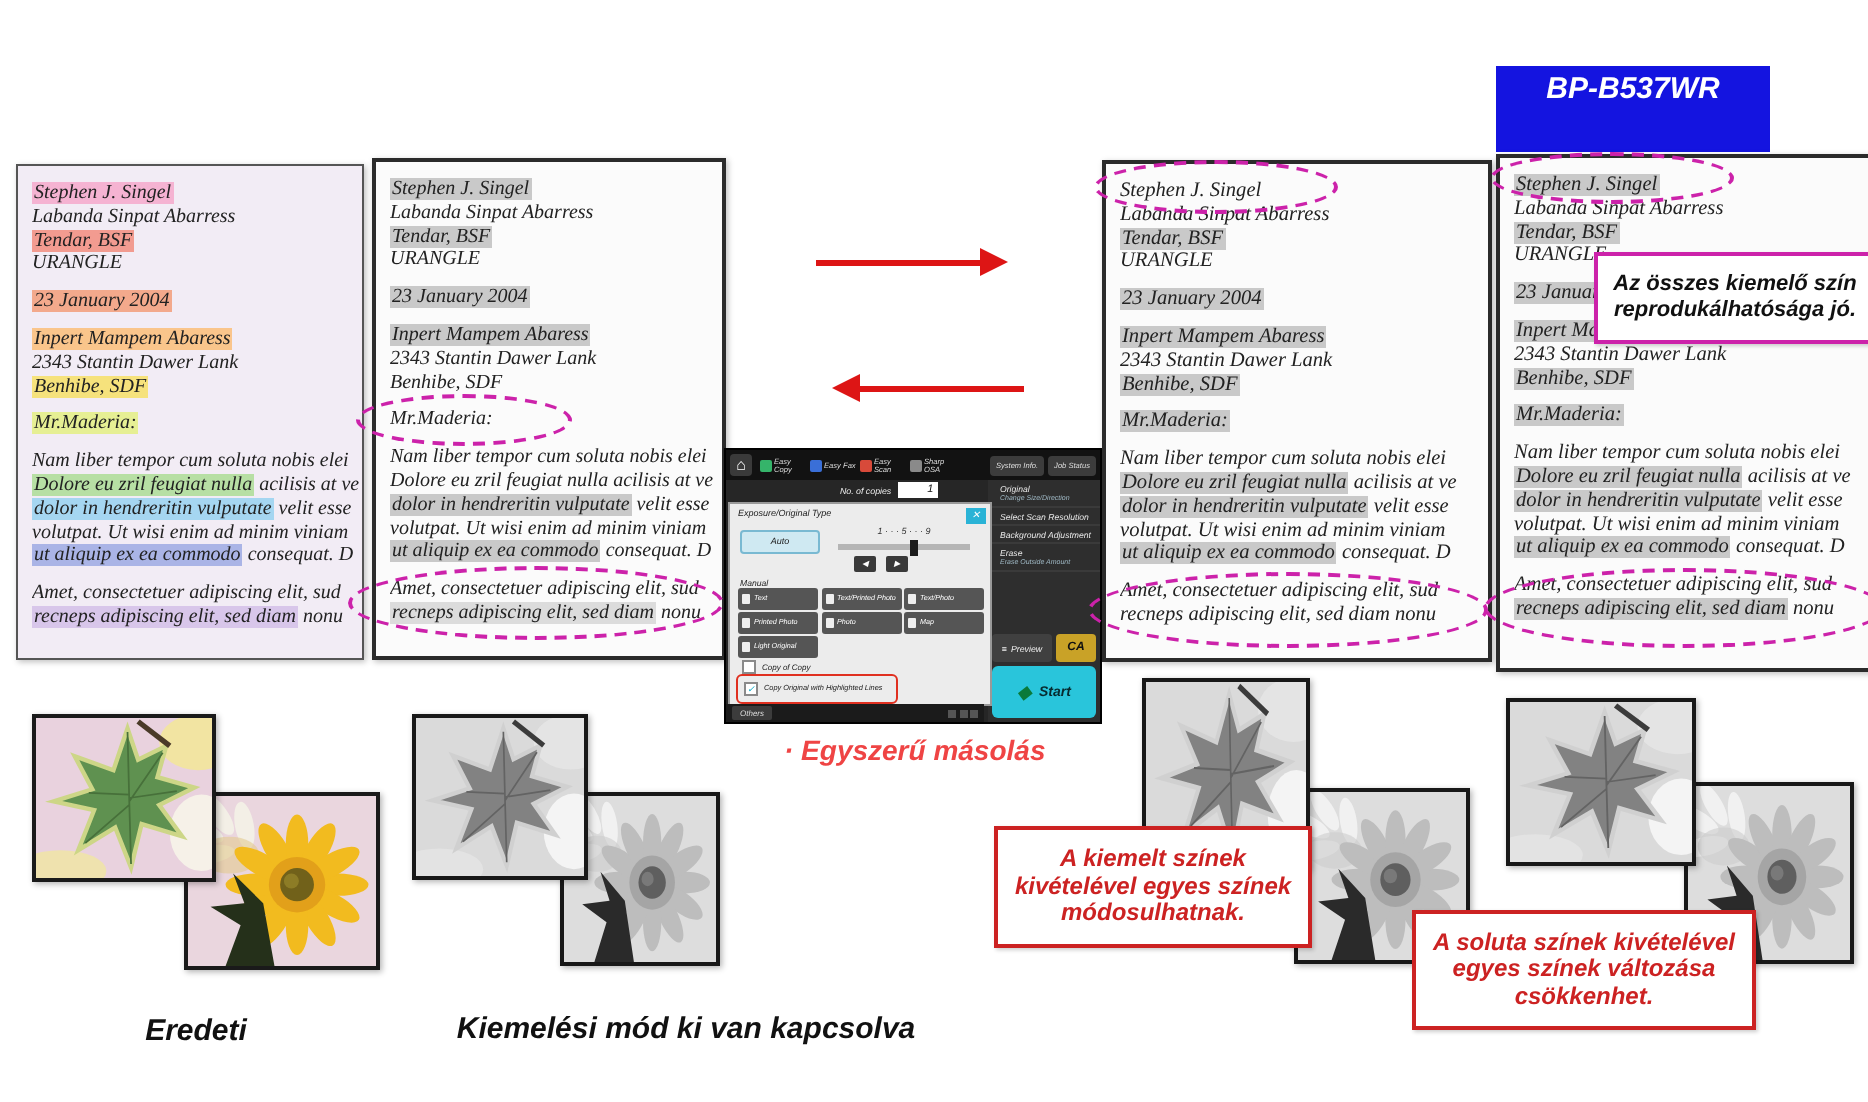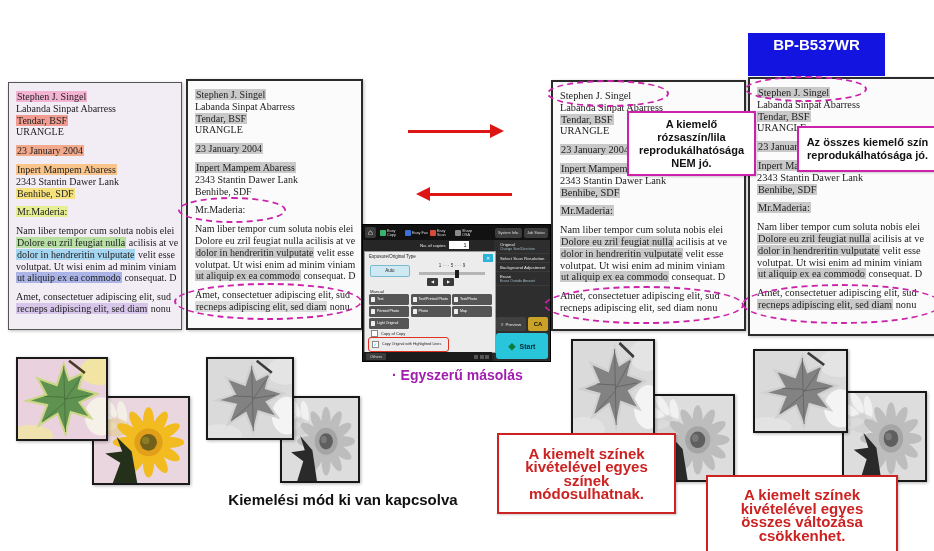--- a/index.html
+++ b/index.html
@@ -1,17 +1,17 @@
 <!DOCTYPE html>
 <html><head>
 <meta charset="utf-8">
 <style>
   html,body{margin:0;padding:0;background:#ffffff;}
   #stage{position:relative;width:934px;height:551px;background:#ffffff;overflow:hidden;
-         font-family:"Liberation Sans",sans-serif;}
+         font-family:"Liberation Sans",sans-serif;font-style:italic;}
   .abs{position:absolute;}
 
   
   .badge{background:#1414e0;color:#fff;font-weight:bold;font-size:15px;line-height:19px;
          text-align:center;padding-top:2px;}
 
   
   .doc{background:#fbfbfb;border:2px solid #2b2b2b;padding:8px 0 0 7px;overflow:hidden;
        font-family:"Liberation Serif",serif;color:#222;box-shadow:1px 1px 3px rgba(0,0,0,.25);}
   .doc.tinted{background:#f2ecf5;border:1.5px solid #555;}
@@ -30,21 +30,21 @@
                border-bottom:7px solid transparent;}
   .arrow.right .shaft{left:0;right:13px;}
   .arrow.right .head{right:0;border-left:14px solid #dd1515;}
   .arrow.left  .shaft{left:13px;right:0;}
   .arrow.left  .head{left:0;border-right:14px solid #dd1515;}
 
   
   .callout{background:#fff;display:flex;align-items:center;justify-content:center;
            text-align:center;font-weight:bold;z-index:9;box-shadow:1px 1px 2px rgba(0,0,0,.2);}
   .callout.magenta{border:2.5px solid #cc22aa;color:#111;font-size:11px;line-height:13px;padding:2px;}
-  .callout.redbox{border:2px solid #cc2222;color:#cc2222;font-size:15px;line-height:13.5px;padding:14px;margin-top:20px;}
+  .callout.redbox{border:2px solid #cc2222;color:#cc2222;font-size:12px;line-height:13.5px;padding:4px;}
 
   
   .panel{background:#262626;border:1px solid #000;z-index:5;font-family:"Liberation Sans",sans-serif;}
   .p-header{position:absolute;left:0;top:0;right:0;height:15px;background:#121212;display:flex;align-items:center;gap:2px;padding:0 2px;}
   .p-home{width:11px;height:11px;background:#3a3a3a;border-radius:2px;color:#fff;font-size:8px;line-height:11px;text-align:center;}
   .p-app{display:flex;align-items:center;gap:1px;margin-left:2px;}
   .p-app-ic{width:6px;height:6px;border-radius:1px;display:inline-block;}
   .p-app-lb{font-size:3.8px;color:#ddd;line-height:4px;width:16px;}
   .p-hbtn{background:#3c3c3c;border-radius:2px;color:#ddd;font-size:3.8px;height:10px;line-height:10px;padding:0 3px;margin-left:2px;}
   .p-copies{position:absolute;left:57px;top:16px;color:#eee;font-size:4.4px;display:flex;align-items:center;gap:3px;}
@@ -79,21 +79,21 @@
   .p-bottom{position:absolute;left:0;right:58px;bottom:0;height:9px;background:#1b1b1b;display:flex;align-items:center;gap:2px;padding:0 3px;}
   .p-others{background:#3c3c3c;color:#ddd;font-size:4px;height:7px;line-height:7px;padding:0 4px;border-radius:1px;}
   .p-dots{margin-left:auto;display:flex;gap:1.5px;}
   .p-dot{width:4px;height:4px;background:#555;}
 
   
   .photo{border:2px solid #1a1a1a;overflow:hidden;background:#ddd;box-shadow:1px 1px 3px rgba(0,0,0,.3);}
   .gray{filter:grayscale(1) contrast(1.02);}
 
   .caption{font-weight:bold;color:#111;font-size:15px;text-align:center;}
-  .note{font-weight:bold;color:#a21caf;font-size:14px;line-height:19px;}
+  .note{font-weight:bold;color:#ef4444;font-size:14px;line-height:19px;}
 </style>
 </head>
 <body>
 
 <div id="stage">
 
   <div class="abs badge" style="left:748px;top:33px;width:137px;height:41px;">
     <div>BP-B537WR</div>
   </div>
 
@@ -318,31 +318,28 @@
     <div class="p-bottom">
       <span class="p-others">Others</span>
       <span class="p-dots">
           <span class="p-dot"></span>
           <span class="p-dot"></span>
           <span class="p-dot"></span>
         </span>
     </div>
   </div>
 
-  <div class="abs callout magenta" style="left:627px;top:111px;width:121px;height:57px;">
-    <span>A kiemelő rózsaszín/lila reprodukálhatósága NEM jó.</span>
-  </div>
   <div class="abs callout magenta" style="left:797px;top:126px;width:133px;height:38px;">
     <span>Az összes kiemelő szín reprodukálhatósága jó.</span>
   </div>
   <div class="abs callout redbox" style="left:497px;top:413px;width:147px;height:49px;">
     <span>A kiemelt színek kivételével egyes színek módosulhatnak.</span>
   </div>
   <div class="abs callout redbox" style="left:706px;top:455px;width:160px;height:48px;">
-    <span>A kiemelt színek kivételével egyes összes változása csökkenhet.</span>
+    <span>A soluta színek kivételével egyes színek változása csökkenhet.</span>
   </div>
 
   <div class="abs photo" style="left:16px;top:357px;width:88px;height:80px;z-index:2;"><svg viewBox="0 0 100 92" width="100%" height="100%" preserveAspectRatio="none">
         <rect width="100" height="92" fill="#e9d2de"></rect>
         <ellipse cx="92" cy="14" rx="22" ry="16" fill="#f2e4a2"></ellipse>
         <ellipse cx="94" cy="66" rx="18" ry="22" fill="#f6f1e8"></ellipse>
         <ellipse cx="14" cy="88" rx="26" ry="12" fill="#efe2ae"></ellipse>
         <path d="M52 6 L58 24 L74 16 L69 34 L90 40 L70 50 L83 68 L60 61 L54 86 L45 63 L24 76 L33 53 L10 48 L32 41 L22 22 L44 30 Z" fill="#5f9150" stroke="#cdd687" stroke-width="2.5"></path>
         <path d="M52 8 L53 48 L54 84 M53 48 L72 20 M53 50 L28 72 M53 44 L30 43 M53 46 L80 42" stroke="#47703a" stroke-width="1" fill="none"></path>
         <path d="M58 2 L76 16" stroke="#4a3a28" stroke-width="3"></path>
@@ -486,15 +483,16 @@
         </g>
         <circle cx="58" cy="48" r="15" fill="#e2a01a"></circle>
         <circle cx="58" cy="48" r="9" fill="#71611a"></circle>
         <circle cx="55" cy="46" r="4" fill="#8d7c26"></circle>
         <path d="M20 92 L28 70 L12 60 L30 58 L24 42 L40 58 L46 92 Z" fill="#25301a"></path>
       </svg></div>
 
   <div class="abs note" style="left:380px;top:366px;">
     <div style="padding-left:12px;">· Egyszerű másolás</div>
   </div>
-  <div class="abs caption" style="left:212px;top:491px;width:262px;">Kiemelési mód ki van kapcsolva</div>
+  <div class="abs caption" style="left:33px;top:507px;width:130px;">Eredeti</div>
+  <div class="abs caption" style="left:212px;top:506px;width:262px;">Kiemelési mód ki van kapcsolva</div>
 
 </div>
 
 </body></html>

